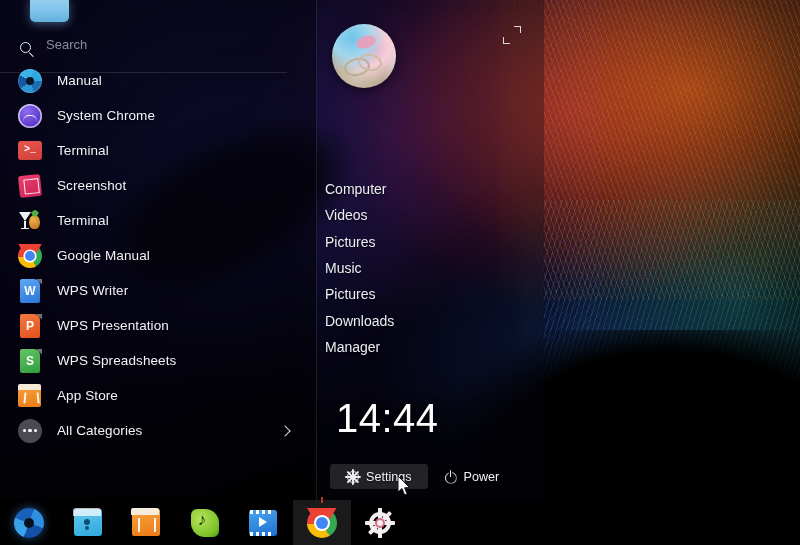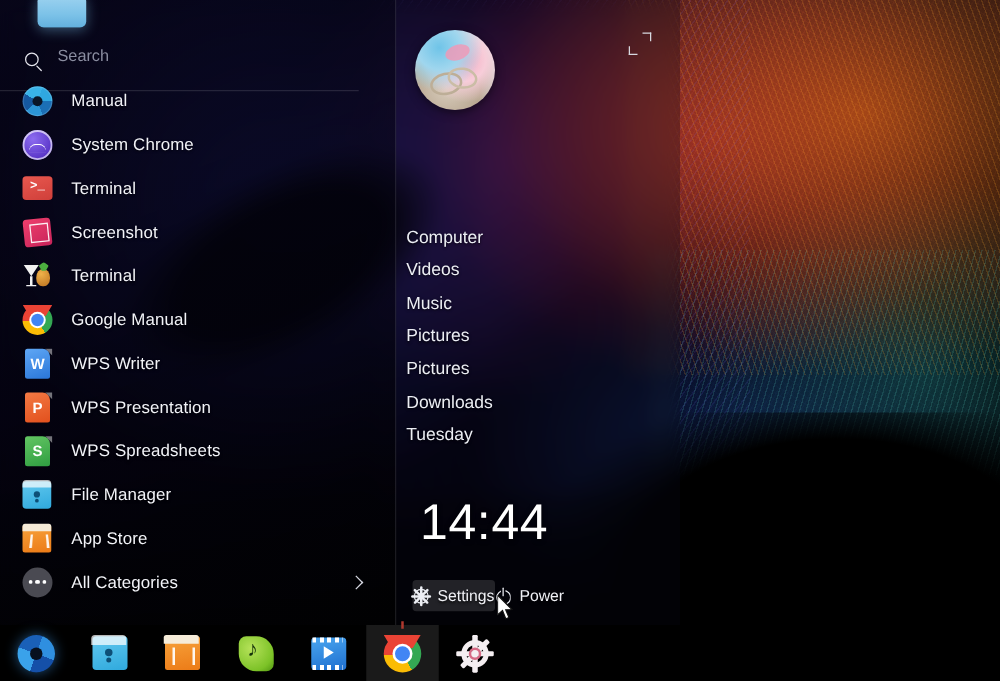--- a/index.html
+++ b/index.html
@@ -388,21 +388,21 @@
     text-shadow: 0 1px 2px rgba(0,0,0,0.8);
   }
 
   .action-row {
     position: absolute; left: 12px; top: 464px;
     display: flex; align-items: center;
   }
   .action-btn {
     display: flex; align-items: center; gap: 6px;
     height: 25px;
-    padding: 0 0;
+    padding: 0 16px;
     border-radius: 3px;
     color: #f0f1f6;
     font-size: 12.6px;
     cursor: pointer;
     text-shadow: 0 1px 2px rgba(0,0,0,0.7);
   }
   .action-btn.hover { background: rgba(255,255,255,0.13); }
 
   .gear-icon { position: relative; width: 14px; height: 14px; }
   .gear-icon .g-ring {
@@ -672,26 +672,20 @@
 
         <div class="app-item">
           <div class="app-icon">
               <div class="ic-doc s">
                 <span>S</span>
               </div>
             </div>
           <div class="label">WPS Spreadsheets</div>
         </div>
 
-        <div class="app-item">
-          <div class="app-icon">
-              <div class="ic-filemgr"></div>
-            </div>
-          <div class="label">File Manager</div>
-        </div>
 
         <div class="app-item">
           <div class="app-icon">
               <div class="ic-appstore"></div>
             </div>
           <div class="label">App Store</div>
         </div>
 
         <div class="app-item">
           <div class="app-icon">
@@ -717,25 +711,25 @@
       </div>
 
       <div class="expand-icon">
         <i class="tr"></i>
           <i class="bl"></i>
       </div>
 
       <div class="shortcut-list">
         <div class="shortcut">Computer</div>
         <div class="shortcut">Videos</div>
+        <div class="shortcut">Pictures</div>
         <div class="shortcut">Music</div>
         <div class="shortcut">Pictures</div>
-        <div class="shortcut">Pictures</div>
         <div class="shortcut">Downloads</div>
-        <div class="shortcut">Tuesday</div>
+        <div class="shortcut">Manager</div>
       </div>
 
       <div class="clock">14:44</div>
 
       <div class="action-row">
         <div class="action-btn hover">
           <div class="gear-icon">
             <div class="g-ring"></div>
             <div class="tooth"></div>
               <div class="tooth"></div>

